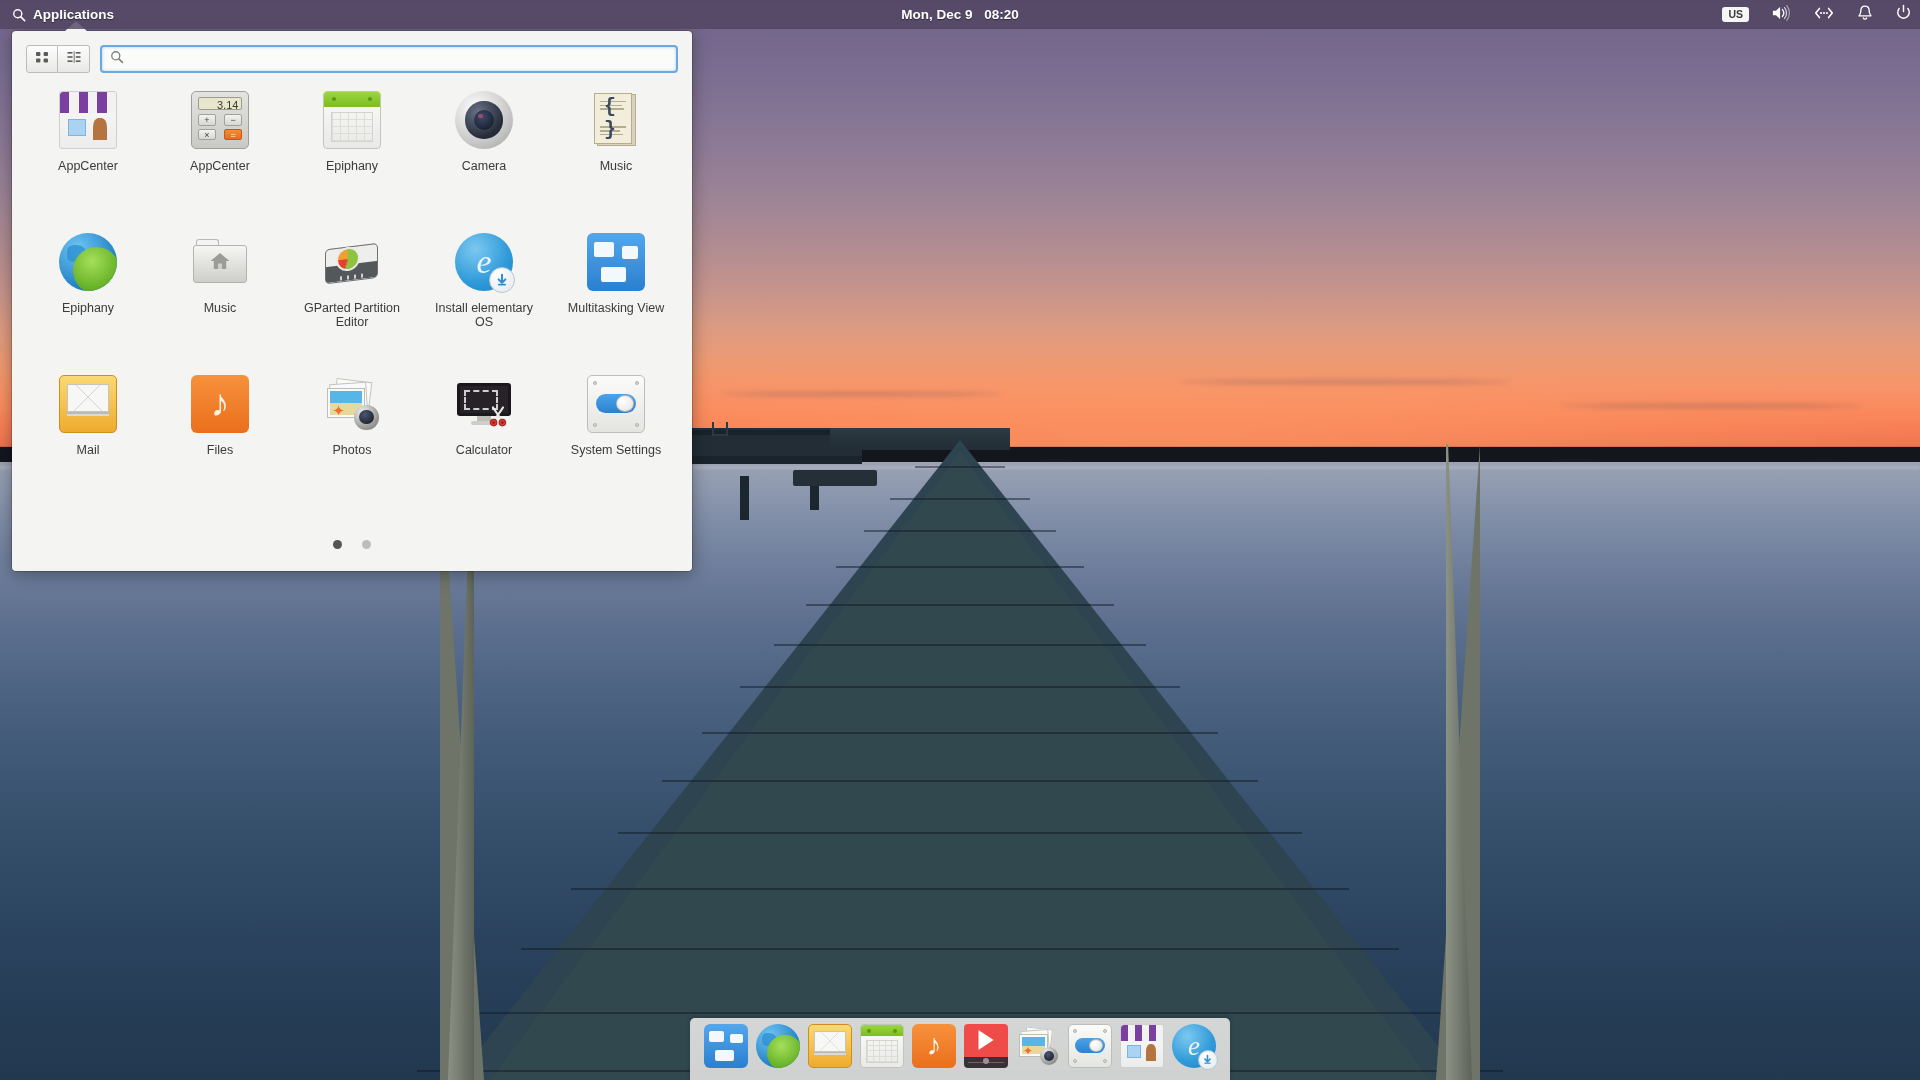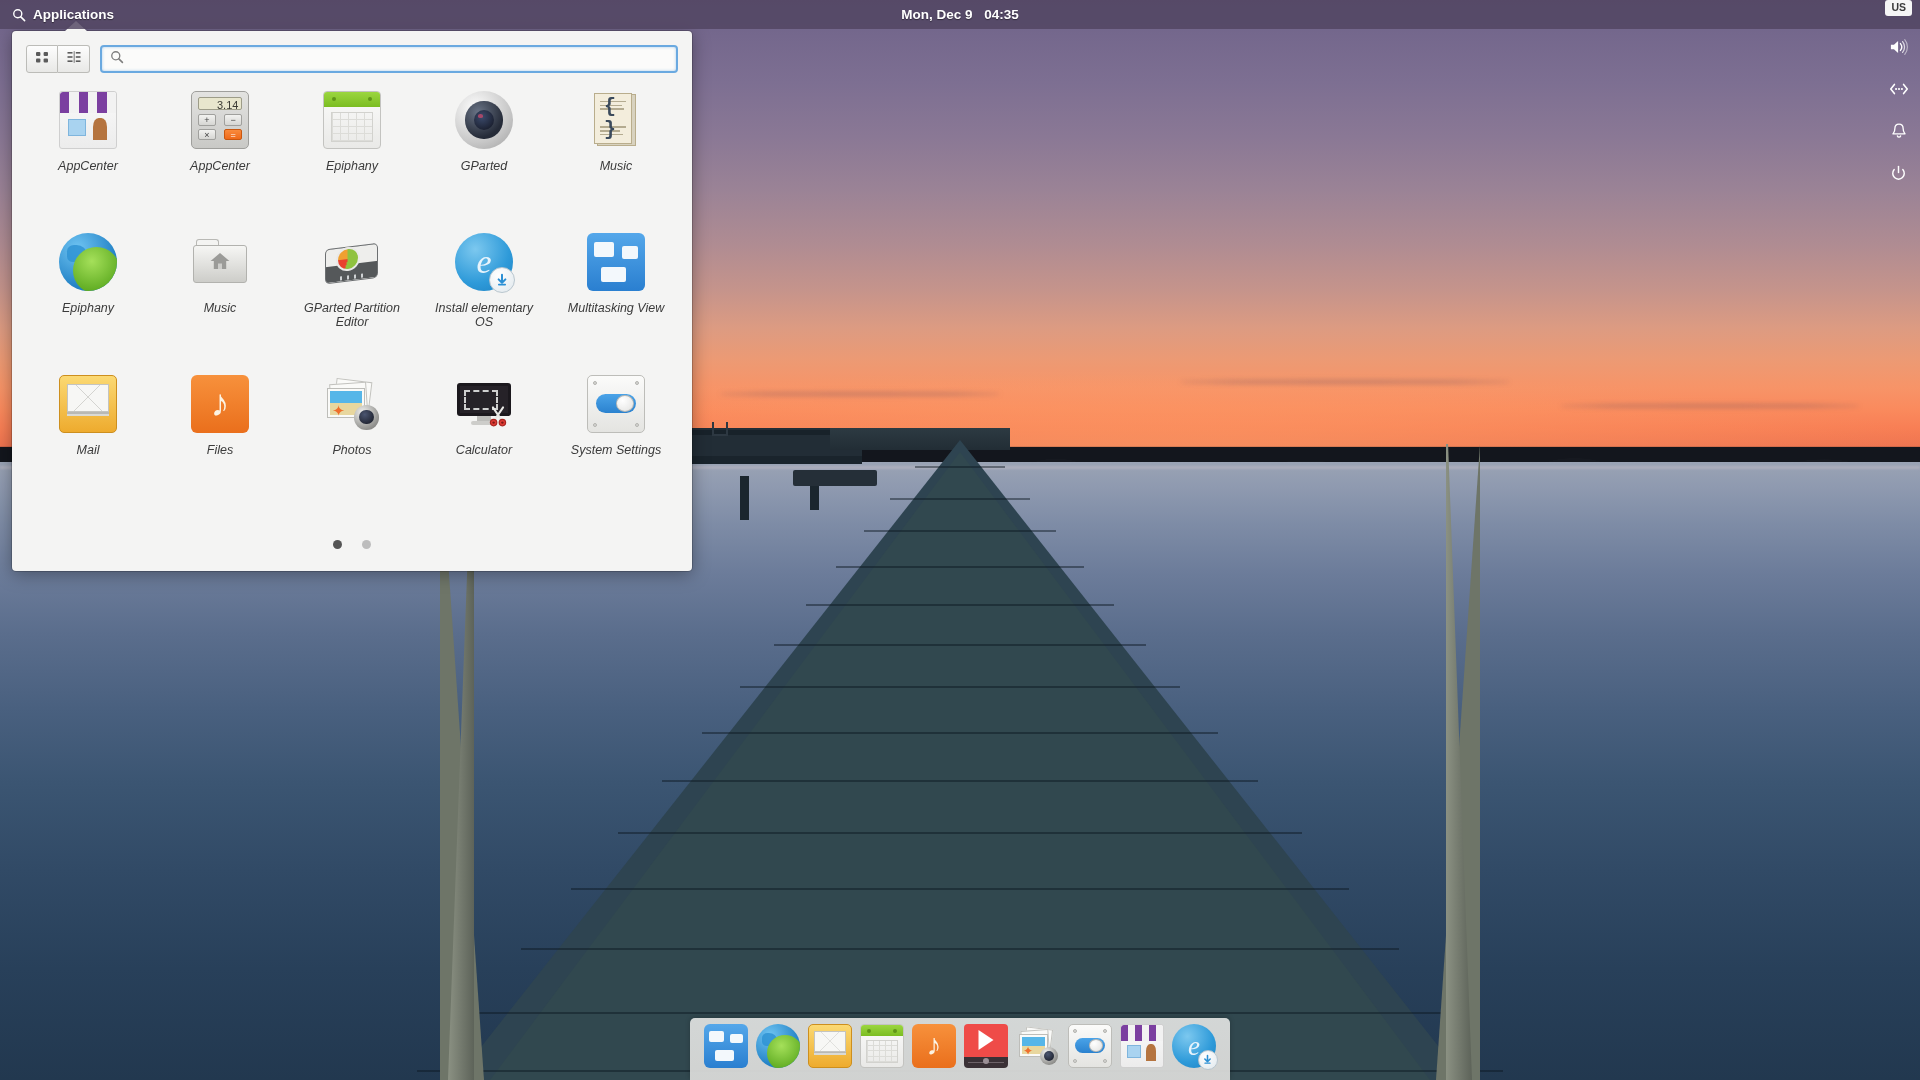--- a/index.html
+++ b/index.html
@@ -119,21 +119,21 @@
   }
   #apps-btn svg { display:block; }
   #clock {
     position:absolute; left:0; right:0; text-align:center;
     font-weight:bold; font-size:13.5px; pointer-events:none;
     text-shadow:0 1px 1px rgba(0,0,0,.45);
   }
   #clock span { margin:0 4px; }
   #tray {
     position:absolute; right:8px; top:0; height:29px;
-    display:flex; align-items:center; gap:22px;flex-direction:column;
+    display:flex; align-items:center; gap:22px;
   }
   #tray .ind { display:flex; align-items:center; justify-content:center; cursor:pointer; }
   #kbd-badge {
     background:#f6f6f6; color:#3a3a3a; font-size:10.5px; font-weight:bold;
     padding:2px 6px 2px 6px; border-radius:3px; line-height:1.1;
     text-transform:uppercase; text-shadow:none;
   }
 
   
   #launcher {
@@ -168,21 +168,21 @@
   }
 
   #grid {
     display:grid; grid-template-columns:repeat(5, 1fr);
     grid-auto-rows:120px; padding:14px 10px 0 10px; row-gap:22px;
   }
   .app { display:flex; flex-direction:column; align-items:center; cursor:pointer; padding-top:4px; }
   .app .ic { width:58px; height:58px; position:relative; }
   .app .lbl {
     margin-top:10px; font-size:12.5px; color:#3b3b3b; text-align:center;
-    line-height:1.15; max-width:110px;font-style:italic;
+    line-height:1.15; max-width:110px;
   }
 
   #pager { position:absolute; left:0; right:0; bottom:22px; display:flex; justify-content:center; gap:20px; }
   .dot { width:9px; height:9px; border-radius:50%; background:#bdbdbd; cursor:pointer; }
   .dot.on { background:#555; }
 
   
   #dock {
     position:absolute; left:50%; transform:translateX(-50%); bottom:0;
     height:62px; padding:6px 14px 0 14px;
@@ -372,21 +372,21 @@
       <svg width="14" height="14" viewBox="0 0 16 16">
         <circle cx="6.6" cy="6.6" r="4.6" fill="none" stroke="#fff" stroke-width="1.6"></circle>
         <line x1="10.1" y1="10.1" x2="14.4" y2="14.4" stroke="#fff" stroke-width="1.8" stroke-linecap="round"></line>
       </svg>
     </span>
     <span>Applications</span>
   </div>
 
   <div id="clock">
     <span>Mon, Dec  9</span>
-    <span>04:35</span>
+    <span>08:20</span>
   </div>
 
   <div id="tray">
     <div class="ind">
       <span id="kbd-badge">us</span>
     </div>
     <div class="ind">
       <span>
         <svg width="20" height="18" viewBox="0 0 22 20">
           <path d="M2 7.5h3.4L10 3.2v13.6L5.4 12.5H2z" fill="#fff"></path>
@@ -499,21 +499,21 @@
       </div>
       <div class="lbl">Epiphany</div>
     </div>
 
     <div class="app">
       <div class="ic i-camera">
         <div class="l1">
             <div class="l2"></div>
           </div>
       </div>
-      <div class="lbl">GParted</div>
+      <div class="lbl">Camera</div>
     </div>
 
     <div class="app">
       <div class="ic i-code">
         <div class="sheet s1"></div>
         <div class="sheet s2">
           <div class="ln" style="left:14%; right:14%; top:14%;"></div>
           <div class="ln" style="left:14%; right:26%; top:22%;"></div>
           <div class="ln" style="left:14%; right:20%; top:30%;"></div>
           <div class="ln" style="left:14%; right:14%; top:66%;"></div>

